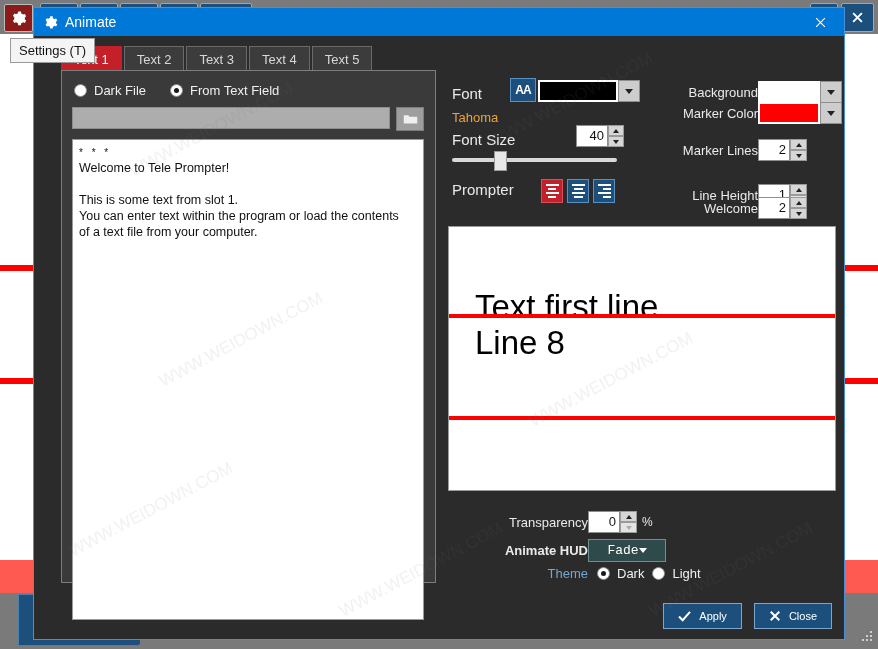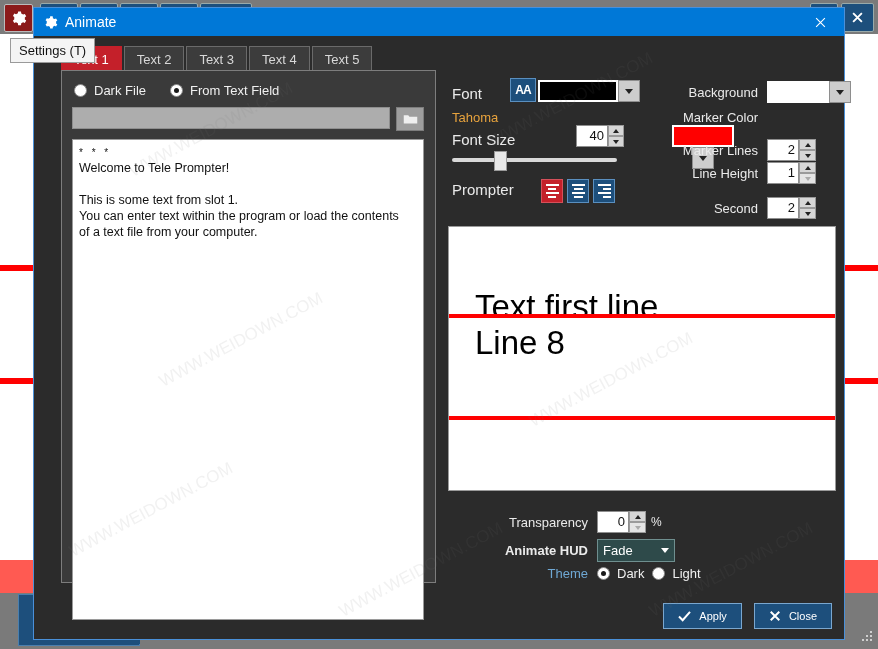--- a/index.html
+++ b/index.html
@@ -96,21 +96,21 @@
   #font-slider-thumb{position:absolute;left:42px;top:-7px;width:11px;height:18px;background:#e8e8e8;border:1px solid #9a9a9a;}
   #align-label{position:absolute;left:14px;top:145px;}
   #align-group{position:absolute;left:103px;top:143px;display:flex;gap:4px;}
   .align-btn{width:22px;height:24px;border:1px solid #5a8fbf;background:#1d4f7c;
     display:flex;flex-direction:column;justify-content:center;align-items:center;gap:2px;box-sizing:border-box;}
   .align-btn.active{background:#c4202a;border-color:#d4505a;}
   .align-btn i{display:block;height:2px;background:#fff;}
 
   
   .rc-row{position:absolute;display:flex;align-items:center;}
-  .rc-label{color:#eaeaea;font-size:13px;text-align:right;width:120px;margin-right:9px;}
+  .rc-label{color:#eaeaea;font-size:13px;text-align:right;width:120px;}
   .color-swatch{width:62px;height:22px;border:2px solid #fff;box-sizing:border-box;}
   .color-arrow{width:22px;height:22px;background:#cdcdcd;border:1px solid #8e8e8e;
     display:flex;align-items:center;justify-content:center;box-sizing:border-box;}
   .num-box{width:32px;height:22px;background:#fff;border:1px solid #8e8e8e;box-sizing:border-box;
     text-align:right;padding-right:3px;font-size:13px;color:#111;line-height:20px;}
   .spin{width:17px;height:22px;display:flex;flex-direction:column;}
   .spin .sb{flex:1;background:#d6d6d6;border:1px solid #9a9a9a;display:flex;align-items:center;justify-content:center;box-sizing:border-box;}
   .spin .sb.dis{background:#e4e4e4;}
   .spin .sb .ar{width:0;height:0;border-left:3px solid transparent;border-right:3px solid transparent;}
   .spin .sb.up .ar{border-bottom:4px solid #222;}
@@ -126,21 +126,21 @@
   #pv-marker-1{top:87px;}
   #pv-marker-2{top:189px;}
 
   
   #transparency-row{position:absolute;left:40px;top:475px;display:flex;align-items:center;}
   #transparency-row .rc-label{width:110px;}
   #pct-sign{color:#eaeaea;font-size:12px;margin-left:5px;}
   #animate-row{position:absolute;left:40px;top:503px;display:flex;align-items:center;}
   #animate-row .rc-label{width:110px;font-weight:bold;}
   #animate-select{width:78px;height:23px;background:#2e4a4a;border:1px solid #6f8f8f;box-sizing:border-box;
-    color:#fff;font-size:13px;display:flex;align-items:center;padding:0 5px;justify-content:space-between;}
+    color:#fff;font-size:13px;display:flex;align-items:center;padding:0 5px;justify-content:center;font-family:Liberation Mono, monospace;}
   #theme-row{position:absolute;left:40px;top:530px;display:flex;align-items:center;gap:8px;}
   #theme-label{color:#6fa8d4;font-size:13px;width:110px;text-align:right;margin-right:1px;}
 
   
   #dialog-footer{position:absolute;right:12px;bottom:10px;display:flex;gap:12px;}
   .footer-btn{height:26px;padding:0 14px;background:#1d4f7c;border:1px solid #7aa7cf;box-sizing:border-box;
     color:#fff;font-size:11px;display:flex;align-items:center;gap:8px;}
 
   .wm{position:absolute;color:rgba(120,120,120,.10);font-size:17px;
     transform:rotate(-28deg);pointer-events:none;z-index:55;white-space:nowrap;}
@@ -305,56 +305,56 @@
       </div>
 
       <div class="rc-row" style="left:200px;top:45px;">
         <span class="rc-label">Background</span>
         <span class="color-swatch" style="background:#ffffff"></span>
         <span class="color-arrow">
           <span style="width:0;height:0;border-left:4px solid transparent;border-right:4px solid transparent;border-top:5px solid #222;display:block;"></span>
         </span>
       </div>
 
-      <div class="rc-row" style="left:200px;top:74px;flex-direction:column;">
+      <div class="rc-row" style="left:200px;top:66px;">
         <span class="rc-label">Marker Color</span>
         <span class="color-swatch" style="background:#ff0000"></span>
         <span class="color-arrow">
           <span style="width:0;height:0;border-left:4px solid transparent;border-right:4px solid transparent;border-top:5px solid #222;display:block;"></span>
         </span>
       </div>
 
       <div class="rc-row" style="left:200px;top:103px;">
         <span class="rc-label">Marker Lines</span>
         <span class="num-box">2</span>
         <span class="spin">
           <span class="sb up">
               <i class="ar"></i>
             </span>
           <span class="sb down">
               <i class="ar"></i>
             </span>
         </span>
       </div>
 
-      <div class="rc-row" style="left:200px;top:126px;">
+      <div class="rc-row" style="left:200px;top:148px;">
         <span class="rc-label">Line Height</span>
         <span class="num-box">1</span>
         <span class="spin">
           <span class="sb up">
               <i class="ar"></i>
             </span>
           <span class="sb down dis">
               <i class="ar"></i>
             </span>
         </span>
       </div>
 
       <div class="rc-row" style="left:200px;top:161px;">
-        <span class="rc-label">Second</span>
+        <span class="rc-label">Welcome</span>
         <span class="num-box">2</span>
         <span class="spin">
           <span class="sb up">
               <i class="ar"></i>
             </span>
           <span class="sb down">
               <i class="ar"></i>
             </span>
         </span>
       </div>

